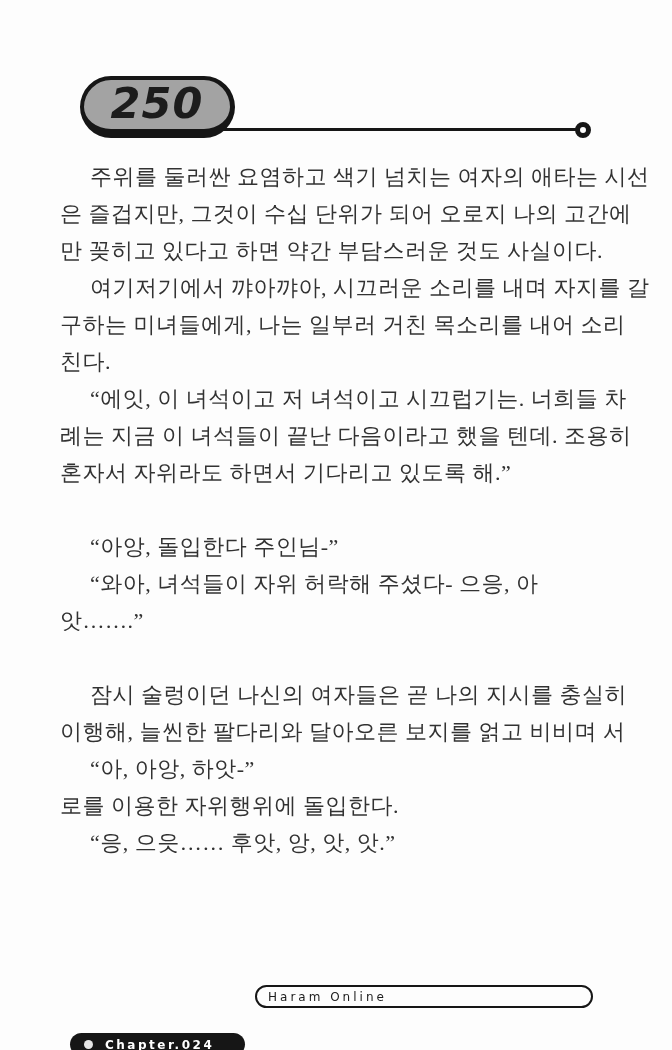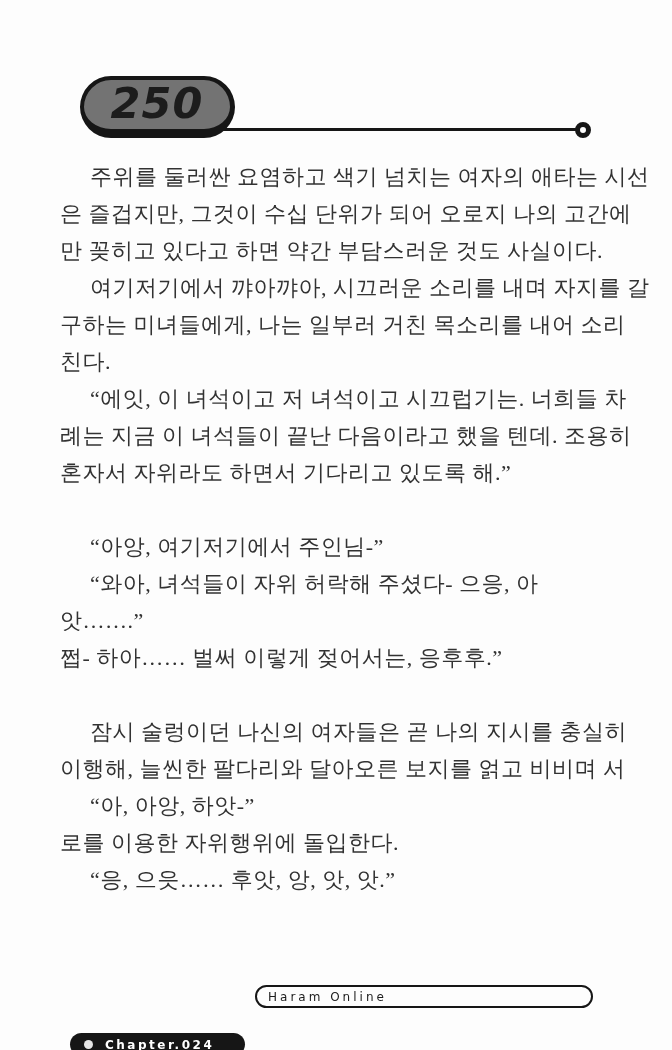--- a/index.html
+++ b/index.html
@@ -10,21 +10,21 @@
     overflow: hidden;
     font-family: "Liberation Serif", "DejaVu Serif", serif;
     color: #333333;
   }
   .page { position: absolute; inset: 0; }
 
   
   .page-badge {
     position: absolute; left: 80px; top: 76px;
     width: 155px; height: 62px; box-sizing: border-box;
-    background: #737373;
+    background: #a3a3a3;
     border: 4px solid #161616;
     border-bottom-width: 9px;
     border-right-width: 5px;
     border-radius: 32px;
     display: flex; align-items: center; justify-content: center;
     z-index: 2;
   }
   .page-badge .num {
     font-family: "DejaVu Sans", sans-serif;
     font-style: italic; font-weight: 800;
@@ -98,24 +98,23 @@
   <div class="body-text">
     <div class="line indent">주위를 둘러싼 요염하고 색기 넘치는 여자의 애타는 시선</div>
     <div class="line">은 즐겁지만, 그것이 수십 단위가 되어 오로지 나의 고간에</div>
     <div class="line">만 꽂히고 있다고 하면 약간 부담스러운 것도 사실이다.</div>
     <div class="line indent">여기저기에서 꺄아꺄아, 시끄러운 소리를 내며 자지를 갈</div>
     <div class="line">구하는 미녀들에게, 나는 일부러 거친 목소리를 내어 소리</div>
     <div class="line">친다.</div>
     <div class="line indent">“에잇, 이 녀석이고 저 녀석이고 시끄럽기는. 너희들 차</div>
     <div class="line">례는 지금 이 녀석들이 끝난 다음이라고 했을 텐데. 조용히</div>
     <div class="line">혼자서 자위라도 하면서 기다리고 있도록 해.”</div>
-    <div class="line indent gap">“아앙, 여기저기에서 주인님-”</div>
+    <div class="line indent gap">“아앙, 돌입한다 주인님-”</div>
     <div class="line indent">“와아, 녀석들이 자위 허락해 주셨다- 으응, 아</div>
     <div class="line">앗…….”</div>
-    <div class="line">쩝- 하아…… 벌써 이렇게 젖어서는, 응후후.”</div>
     <div class="line indent gap">잠시 술렁이던 나신의 여자들은 곧 나의 지시를 충실히</div>
     <div class="line">이행해, 늘씬한 팔다리와 달아오른 보지를 얽고 비비며 서</div>
     <div class="line indent">“아, 아앙, 하앗-”</div>
     <div class="line">로를 이용한 자위행위에 돌입한다.</div>
     <div class="line indent">“응, 으읏…… 후앗, 앙, 앗, 앗.”</div>
   </div>
 
   <div class="footer-chapter">
     <span class="footer-dot"></span>
     <span class="footer-chapter-label">Chapter.024</span>

